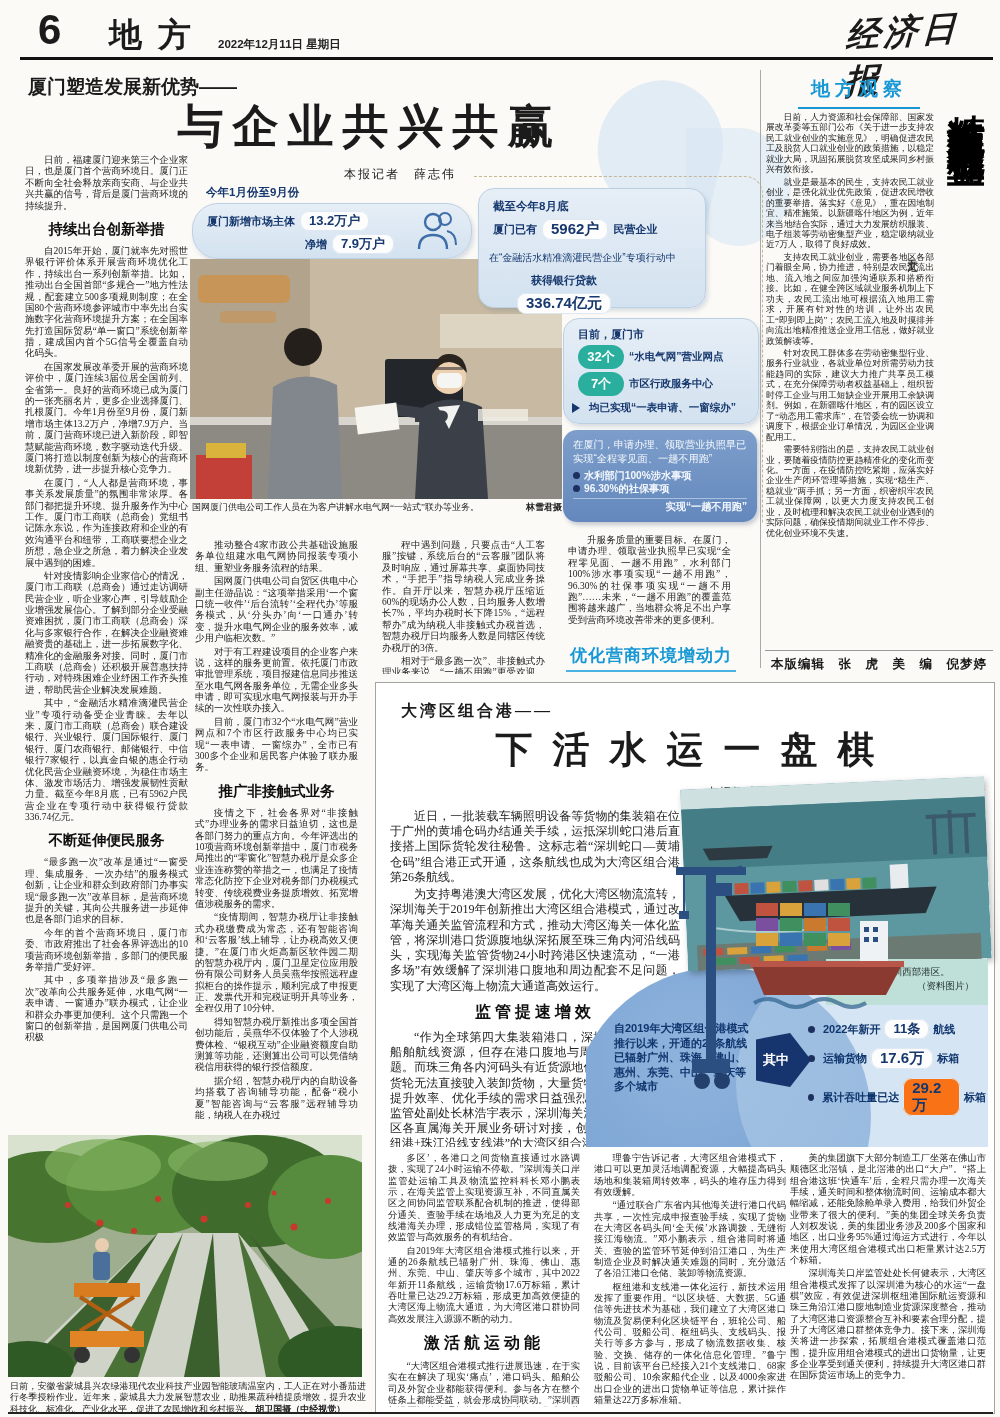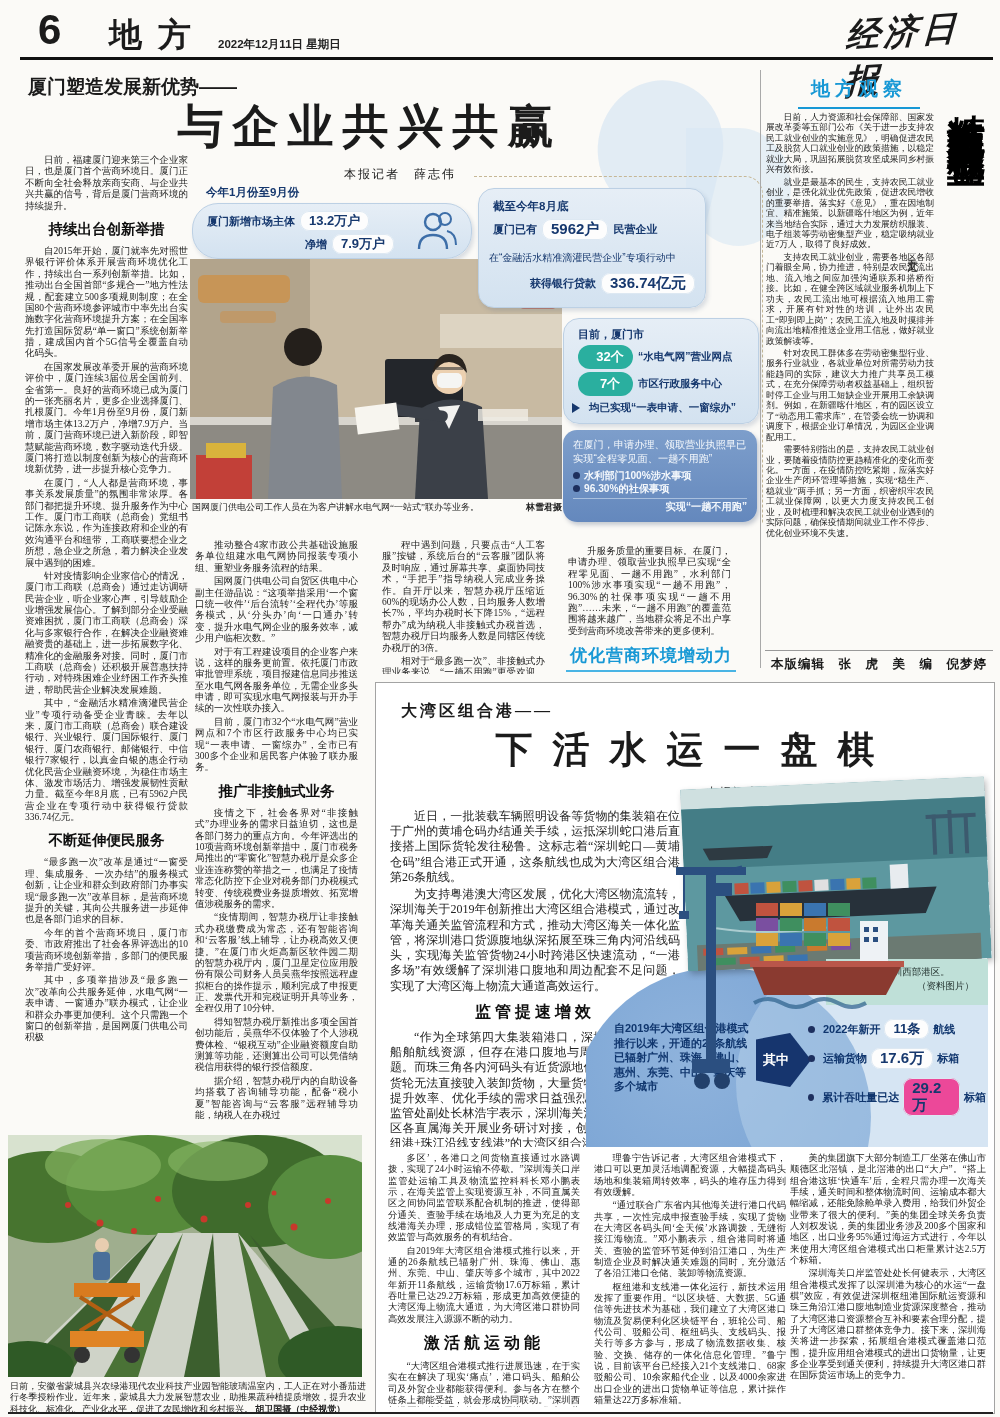--- a/index.html
+++ b/index.html
@@ -29,21 +29,21 @@
   .ibox{background:linear-gradient(180deg,#e6eef6,#d3e2f0);border:1px solid #bcd0e4;border-radius:16px;
         box-shadow:2px 3px 4px rgba(60,90,130,.18);}
   .r26{border-radius:26px;}
   .irow{display:flex;align-items:center;gap:5px;}
   .ilab{font:bold 11px "Liberation Sans",sans-serif;color:#16386e;white-space:nowrap;}
   .ilab2{font:10.5px "Liberation Sans",sans-serif;color:#16386e;white-space:nowrap;}
   .pill{display:inline-block;background:#fdfdfd;border-radius:9px;padding:1px 9px;color:#16386e;
         font:bold 13px "Liberation Sans",sans-serif;box-shadow:inset 0 0 0 1px #dde8f2;}
   .pill-lg{font-size:15px;}
   .oval{display:inline-flex;align-items:center;justify-content:center;width:46px;height:24px;border-radius:13px;
-        background:#2aaf9f;color:#fff;font:bold 13px "Liberation Sans",sans-serif;padding-left:9px;}
+        background:#2aaf9f;color:#fff;font:bold 13px "Liberation Sans",sans-serif;}
   .bluebox{background:linear-gradient(180deg,#7d9ecb,#6488bd);border-radius:14px;color:#f4f8fc;
            font:10.2px/1.35 "Liberation Sans",sans-serif;box-shadow:2px 3px 4px rgba(40,60,100,.25);}
   .dot{display:inline-block;width:7px;height:7px;border-radius:50%;background:#1d2f5e;margin-right:4px;}
   .tri{width:0;height:0;border-left:8px solid #16386e;border-top:5px solid transparent;border-bottom:5px solid transparent;display:inline-block;margin-right:4px;}
   .caption{font:9px/1.25 "Liberation Serif",serif;text-align:justify;color:#222;}
   .credit{font-weight:bold;white-space:nowrap;}
   
   .obs-title{font:bold 19px "Liberation Sans",sans-serif;color:#1798d5;letter-spacing:5px;text-align:center;
              border-bottom:2px solid #1798d5;padding-bottom:5px;}
   .vhead{writing-mode:vertical-rl;font:bold 38px "Liberation Sans","DejaVu Sans",sans-serif;letter-spacing:3px;color:#000;}
@@ -152,21 +152,21 @@
 
   <div class="abs" style="left:474px;top:176px;width:288px;height:346px;border-top:1px dashed #c6b795;border-right:1px dashed #c6b795;border-radius:0 18px 0 0;"></div>
   <div class="abs ibox" style="left:478px;top:188px;width:226px;height:118px;">
     <div class="ilab" style="position:absolute;left:14px;top:10px;font-size:11.5px;">截至今年8月底</div>
     <div class="irow" style="position:absolute;left:14px;top:30px;">
       <span class="ilab">厦门已有</span>
       <span class="pill pill-lg">5962户</span>
       <span class="ilab">民营企业</span>
     </div>
     <div class="ilab2" style="position:absolute;left:10px;top:62px;font-size:10px;">在“金融活水精准滴灌民营企业”专项行动中</div>
-    <div class="irow" style="position:absolute;left:51px;top:84px;">
+    <div class="irow" style="position:absolute;left:38px;top:84px;flex-direction:column;">
       <span class="ilab">获得银行贷款</span>
       <span class="pill pill-lg">336.74亿元</span>
     </div>
   </div>
   <div class="abs ibox" style="left:563px;top:318px;width:194px;height:104px;">
     <div class="ilab" style="position:absolute;left:14px;top:8px;">目前，厦门市</div>
     <div class="irow" style="position:absolute;left:14px;top:26px;">
       <span class="oval">32个</span>
       <span class="ilab" style="font-size:10.5px;">“水电气网”营业网点</span>
     </div>
@@ -194,21 +194,21 @@
     <div class="sub">推广非接触式业务</div>
     <p class="bt">疫情之下，社会各界对“非接触式”办理业务的需求日益迫切，这也是各部门努力的重点方向。今年评选出的10项营商环境创新举措中，厦门市税务局推出的“零窗化”智慧办税厅是众多企业连连称赞的举措之一，也满足了疫情常态化防控下企业对税务部门办税模式转变、传统税费业务提质增效、拓宽增值涉税服务的需求。</p>
     <p class="bt">“疫情期间，智慧办税厅让非接触式办税缴费成为常态，还有智能咨询和‘云客服’线上辅导，让办税高效又便捷。”在厦门市火炬高新区软件园二期的智慧办税厅内，厦门卫星定位应用股份有限公司财务人员吴燕华按照远程虚拟柜台的操作提示，顺利完成了申报更正、发票代开和完税证明开具等业务，全程仅用了10分钟。</p>
     <p class="bt">得知智慧办税厅新推出多项全国首创功能后，吴燕华不仅体验了个人涉税费体检、“银税互动”企业融资额度自助测算等功能，还测算出公司可以凭借纳税信用获得的银行授信额度。</p>
     <p class="bt">据介绍，智慧办税厅内的自助设备均搭载了咨询辅导功能，配备“税小夏”智能咨询与“云客服”远程辅导功能，纳税人在办税过</p>
   </div>
   <div class="col" style="left:382px;top:540px;width:163px;height:134px;">
     <p class="bt">程中遇到问题，只要点击“人工客服”按键，系统后台的“云客服”团队将及时响应，通过屏幕共享、桌面协同技术，“手把手”指导纳税人完成业务操作。自开厅以来，智慧办税厅压缩近60%的现场办公人数，日均服务人数增长7%，平均办税时长下降15%，“远程帮办”成为纳税人非接触式办税首选，智慧办税厅日均服务人数是同辖区传统办税厅的3倍。</p>
     <p class="bt">相对于“最多跑一次”、非接触式办理业务来说，“一趟不用跑”更受欢迎，是各部门提</p>
   </div>
-  <div class="col" style="left:568px;top:546px;width:163px;height:134px;">
+  <div class="col" style="left:568px;top:535px;width:163px;height:134px;">
     <p class="bt">升服务质量的重要目标。在厦门，申请办理、领取营业执照早已实现“全程零见面、一趟不用跑”，水利部门100%涉水事项实现“一趟不用跑”，96.30%的社保事项实现“一趟不用跑”……未来，“一趟不用跑”的覆盖范围将越来越广，当地群众将足不出户享受到营商环境改善带来的更多便利。</p>
   </div>
   <div class="abs bluehead" style="left:566px;top:644px;width:170px;">优化营商环境增动力</div>
 
   <div class="vline" style="left:760px;top:70px;height:598px;"></div>
   <div class="abs obs-title" style="left:798px;top:76px;width:122px;">地方观察</div>
   <div class="col b88" style="left:766px;top:112px;width:168px;height:532px;">
     <p class="bt">日前，人力资源和社会保障部、国家发展改革委等五部门公布《关于进一步支持农民工就业创业的实施意见》，明确促进农民工及脱贫人口就业创业的政策措施，以稳定就业大局，巩固拓展脱贫攻坚成果同乡村振兴有效衔接。</p>
     <p class="bt">就业是最基本的民生，支持农民工就业创业，是强化就业优先政策，促进农民增收的重要举措。落实好《意见》，重在因地制宜、精准施策。以新疆喀什地区为例，近年来当地结合实际，通过大力发展纺织服装、电子组装等劳动密集型产业，稳定吸纳就业近7万人，取得了良好成效。</p>
     <p class="bt">支持农民工就业创业，需要各地区各部门着眼全局，协力推进，特别是农民工流出地、流入地之间应加强沟通联系和搭桥衔接。比如，在健全跨区域就业服务机制上下功夫，农民工流出地可根据流入地用工需求，开展有针对性的培训，让外出农民工“即到即上岗”；农民工流入地及时摸排并向流出地精准推送企业用工信息，做好就业政策解读等。</p>
@@ -247,21 +247,21 @@
         </div>
         <div class="srow">
           <span class="dot"></span>
           <span class="slab">运输货物</span>
           <span class="pill pill-lg">17.6万</span>
           <span class="slab">标箱</span>
         </div>
         <div class="srow">
           <span class="dot"></span>
           <span class="slab">累计吞吐量已达</span>
-          <span class="pill pill-lg" style="background:#ec4899;">29.2万</span>
+          <span class="pill pill-lg" style="background:#f97316;">29.2万</span>
           <span class="slab">标箱</span>
         </div>
       </div>
     </div>
 
     <div class="abs" style="left:300px;top:100px;width:312px;height:360px;pointer-events:none;">
       <div class="abs" style="left:8px;top:0;width:304px;height:182px;transform:rotate(-2.5deg);overflow:hidden;box-shadow:2px 3px 6px rgba(0,0,0,.25);">
         <svg width="304" height="182" viewBox="0 0 304 182">
           <rect width="304" height="182" fill="#5d98a0"></rect>
           <rect width="304" height="20" fill="#cfe0e0"></rect>

